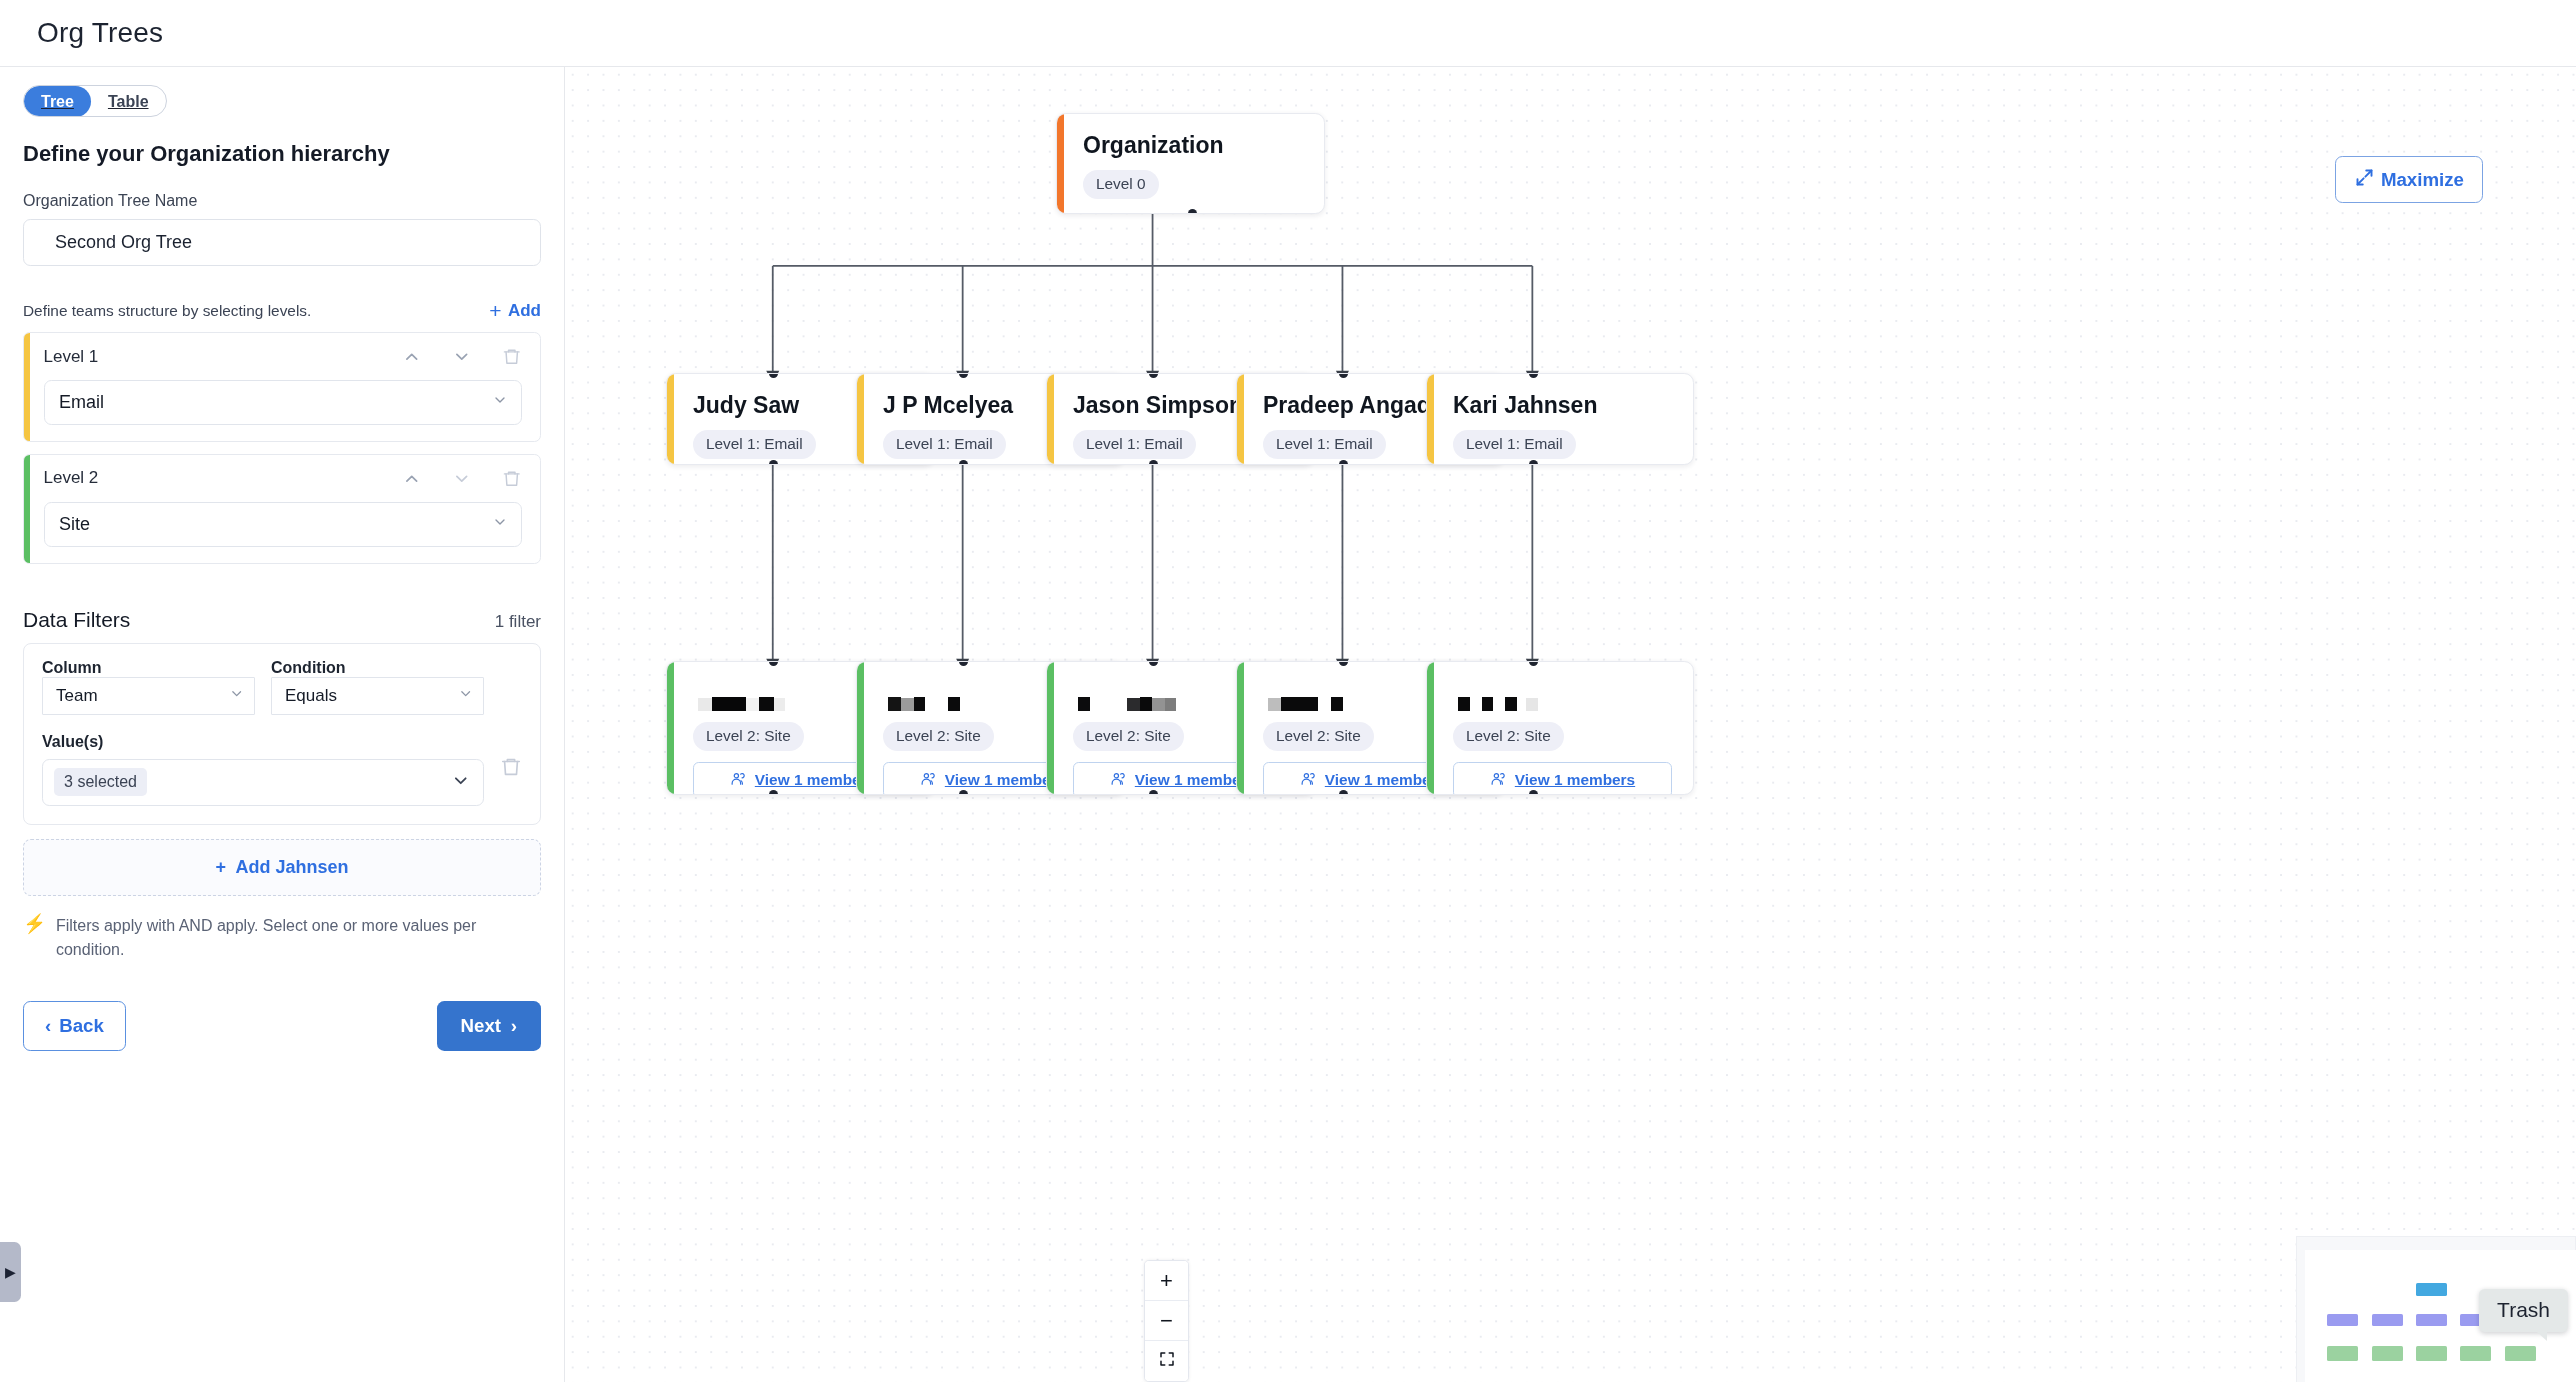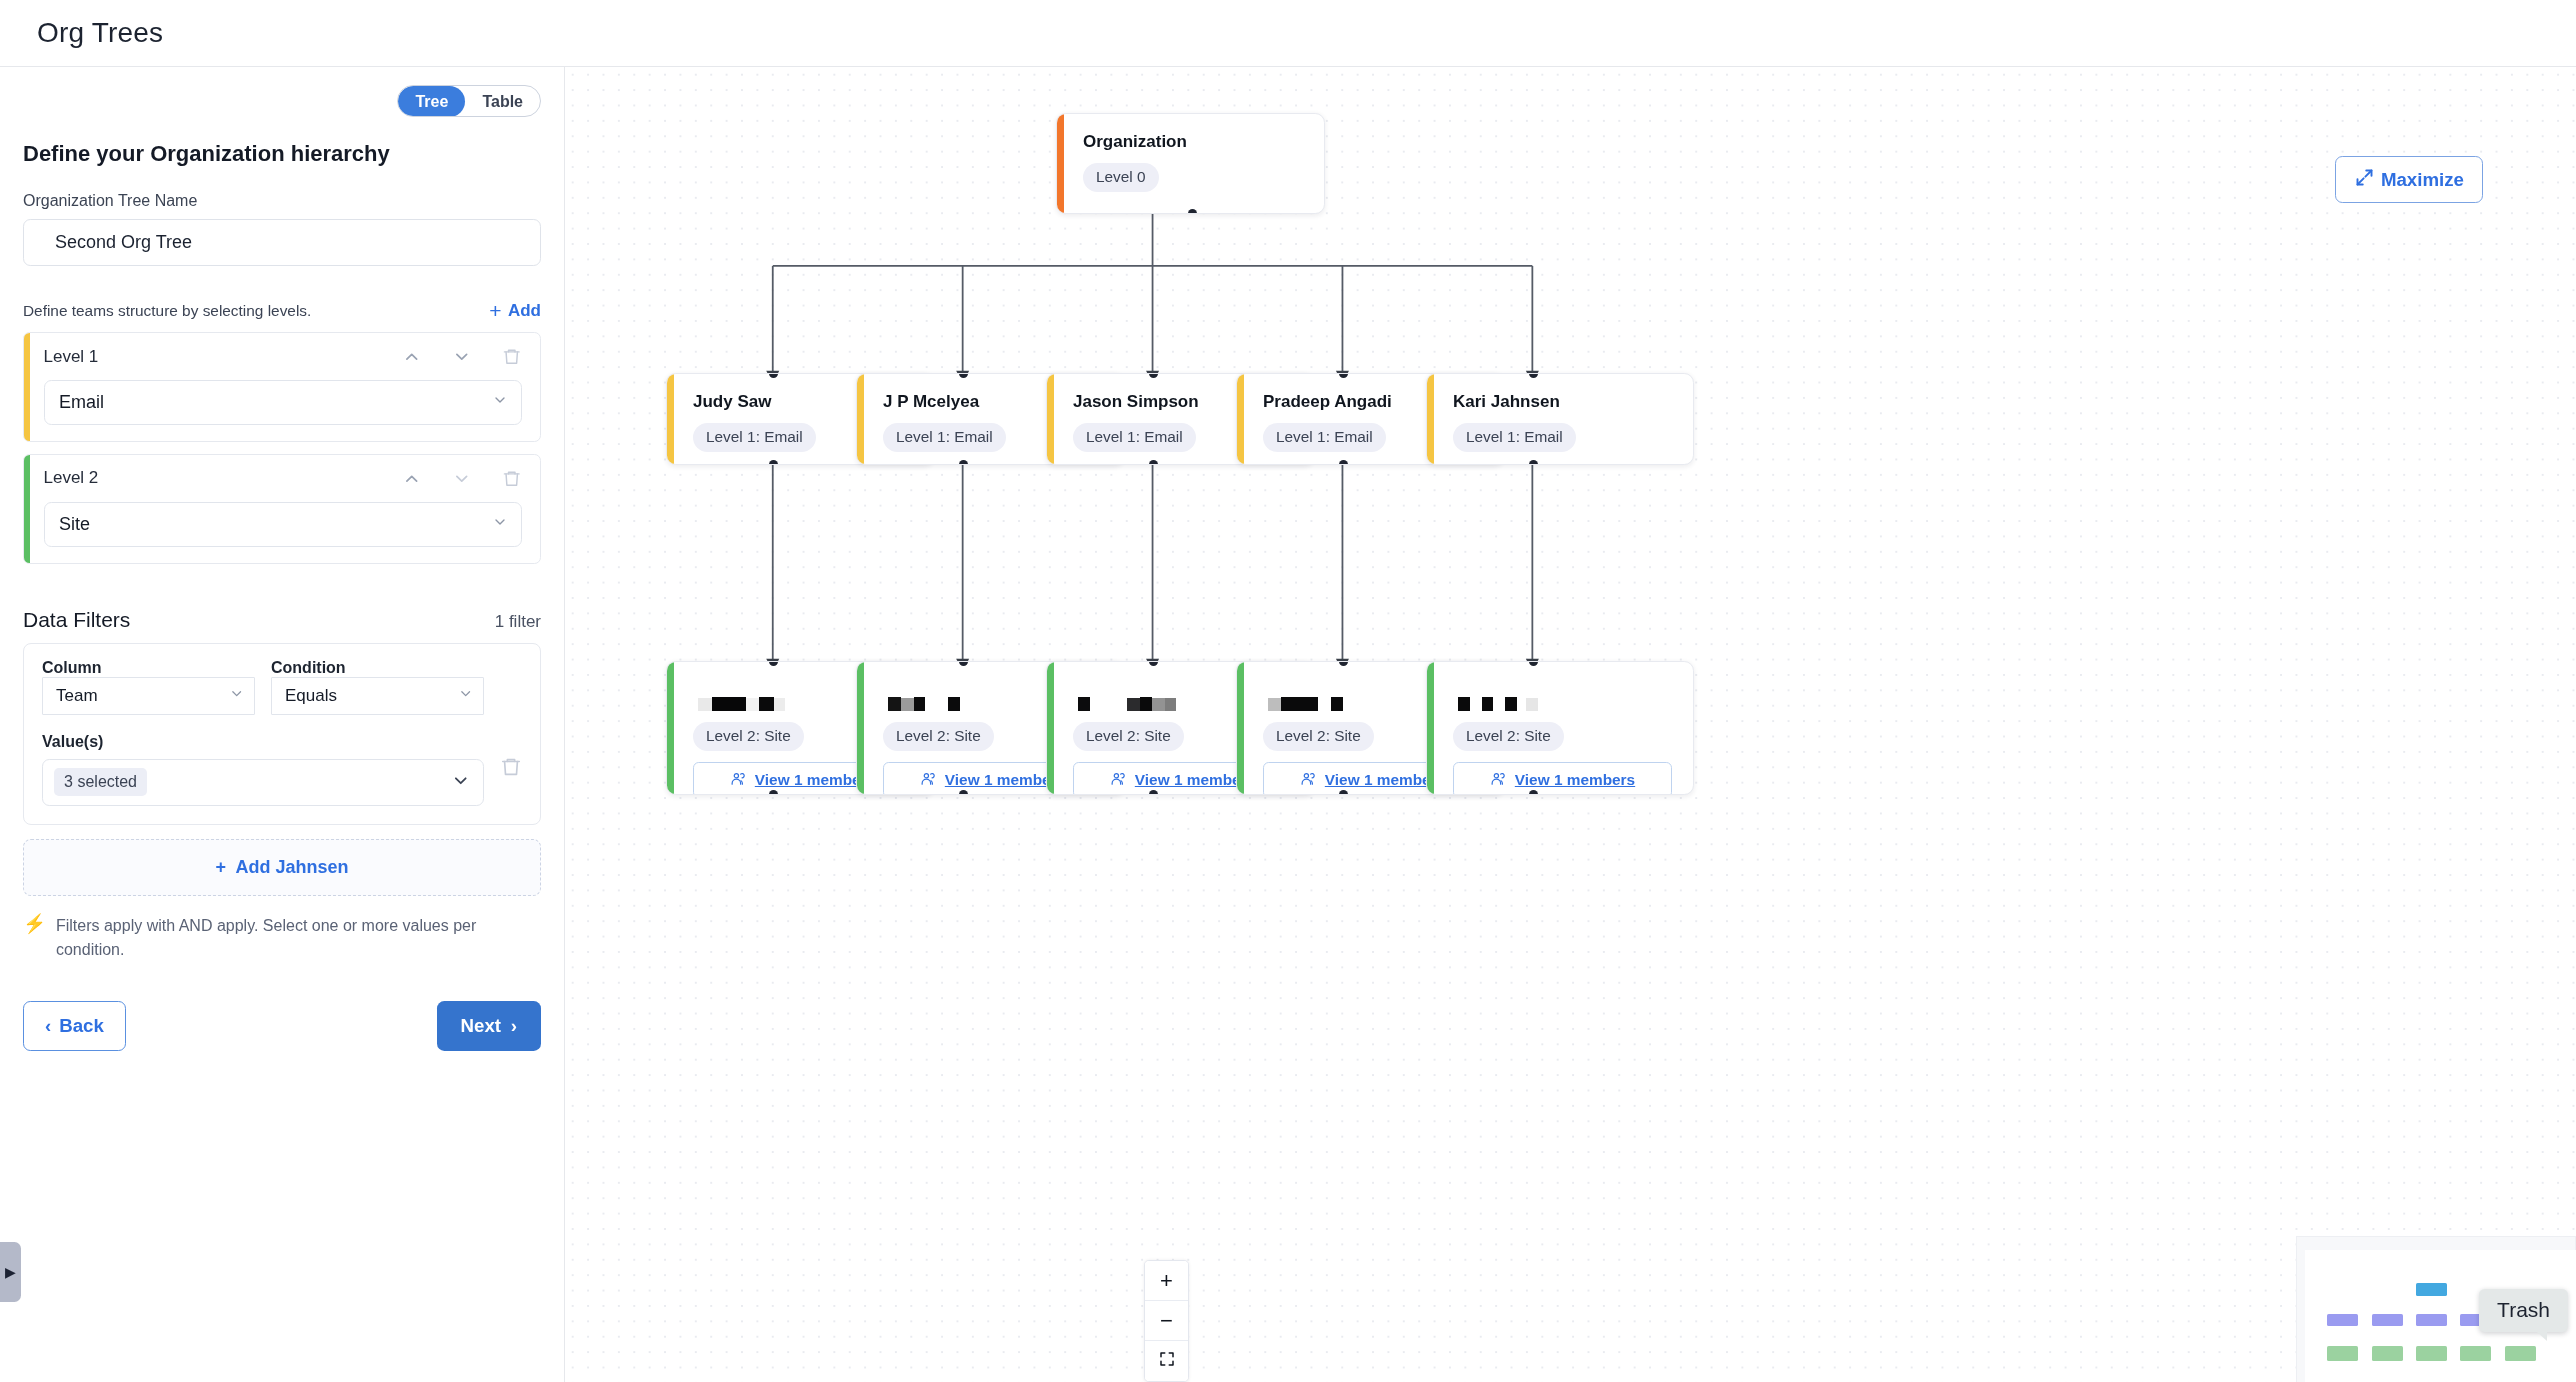--- a/index.html
+++ b/index.html
@@ -26,21 +26,21 @@
   .layout { display: flex; height: 1315px; }
 
   
   .sidebar {
     width: 565px; flex: 0 0 565px;
     border-right: 0.8px solid #e6e8ec;
     background: #fff;
     padding: 0 23px;
     position: relative;
   }
-  .seg-row { display:flex; justify-content:flex-end; padding-top: 18px; }
+  .seg-row { display:flex; padding-top: 18px; text-decoration: underline; }
   .segmented {
     display: inline-flex; border: 0.8px solid #cdd3de;
     border-radius: 811px; overflow: hidden; background:#fff;
     height: 32px;
   }
   .seg-btn {
     padding: 0 17px; height: 31px; line-height: 31px;
     font-size: 16px; font-weight: 700; color: #3b4354;
     background: transparent; border: none; cursor: pointer;
     font-family: inherit;
@@ -179,21 +179,21 @@
     display:flex; align-items:center; gap: 6px; text-align: center;
   }
 
   .node {
     position:absolute; background:#fff; border:0.8px solid #e8eaf0;
     border-radius: 9.7px; overflow:hidden;
     box-shadow: 0 1.6px 4.9px rgba(22,30,50,.08);
   }
   .node .nstripe { position:absolute; left:0; top:0; bottom:0; width: 7.3px; }
   .node-inner { padding: 18px 21px 18px 26px; }
-  .node-title { font-size: 17px; font-weight: 700; color:#10161f; }
+  .node-title { font-size: 23px; font-weight: 700; color:#10161f; }
   .node-badge {
     display:inline-block; margin-top: 10.6px;
     background:#eeeff7; border-radius: 811px;
     padding: 5.7px 13px; font-size: 15.4px; color:#3b4354;
   }
   .members-btn {
     margin-top: 11.4px; width: 100%; height: 36px;
     border:0.8px solid #bfd3ef; border-radius: 5.7px; background:#fff;
     color:#2f6fe0; font-size: 15.4px; font-weight:700; cursor:pointer;
     display:flex; align-items:center; justify-content:center; gap: 8px;

